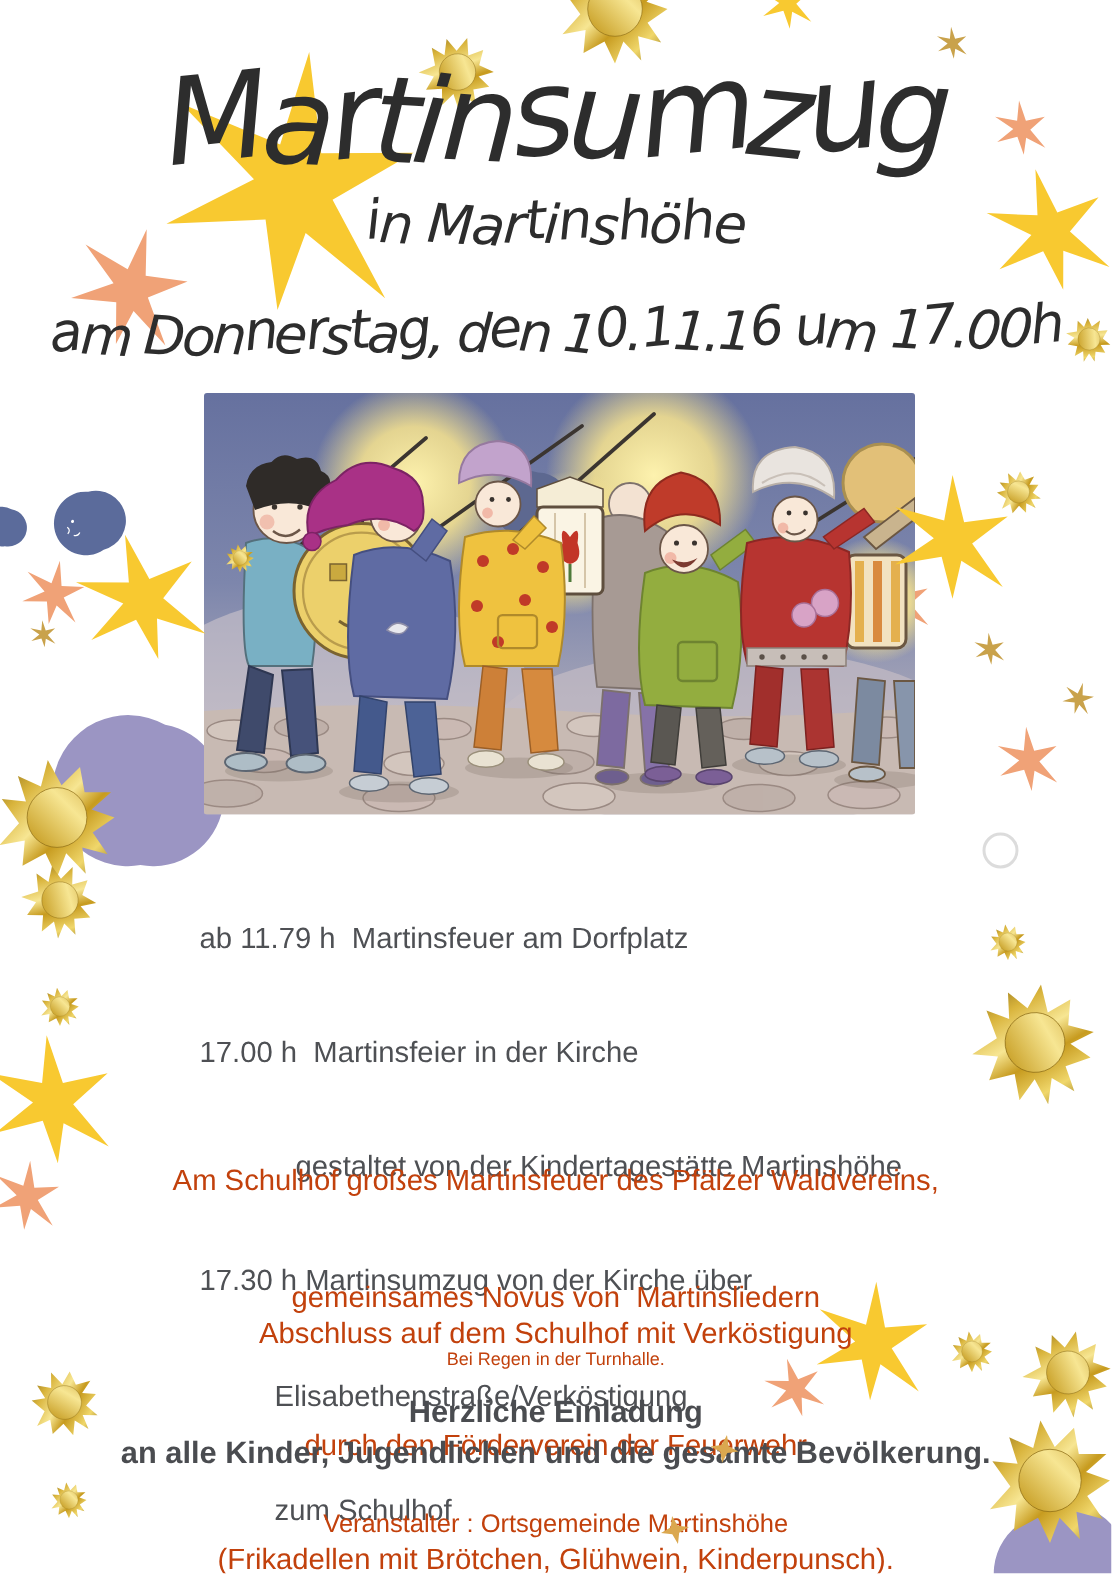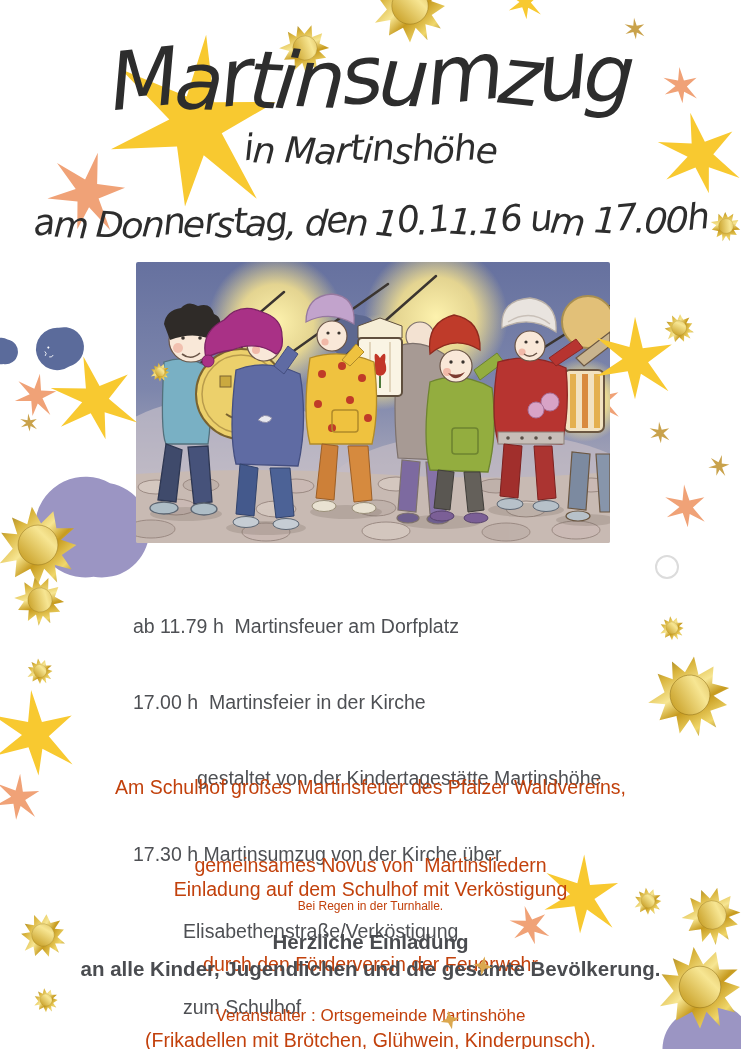--- a/index.html
+++ b/index.html
@@ -397,21 +397,21 @@
     <div class="line ind2">Elisabethenstraße/Verköstigung</div>
     <div class="line ind2">zum Schulhof</div>
   </div>
 
   <div id="para-schulhof" class="ctext para">
     <div>Am Schulhof großes Martinsfeuer des Pfälzer Waldvereins,</div>
     <div>gemeinsames Novus von  Martinsliedern</div>
   </div>
 
   <div id="para-abschluss" class="ctext para">
-    <div>Einladung auf dem Schulhof mit Verköstigung</div>
+    <div>Abschluss auf dem Schulhof mit Verköstigung</div>
     <div>durch den Förderverein der Feuerwehr</div>
     <div>(Frikadellen mit Brötchen, Glühwein, Kinderpunsch).</div>
   </div>
 
   <div id="rain-note" class="ctext">Bei Regen in der Turnhalle.</div>
 
   <div id="invitation" class="ctext">
     <div>Herzliche Einladung</div>
     <div>an alle Kinder, Jugendlichen und die gesamte Bevölkerung.</div>
   </div>

